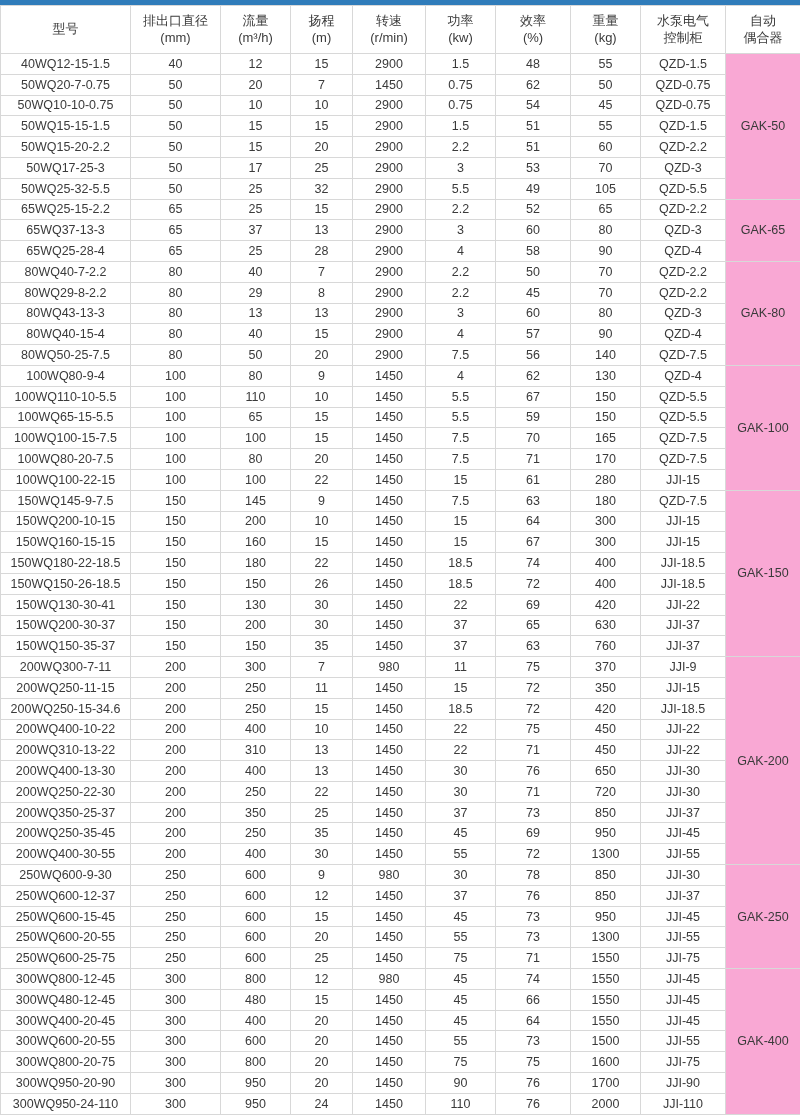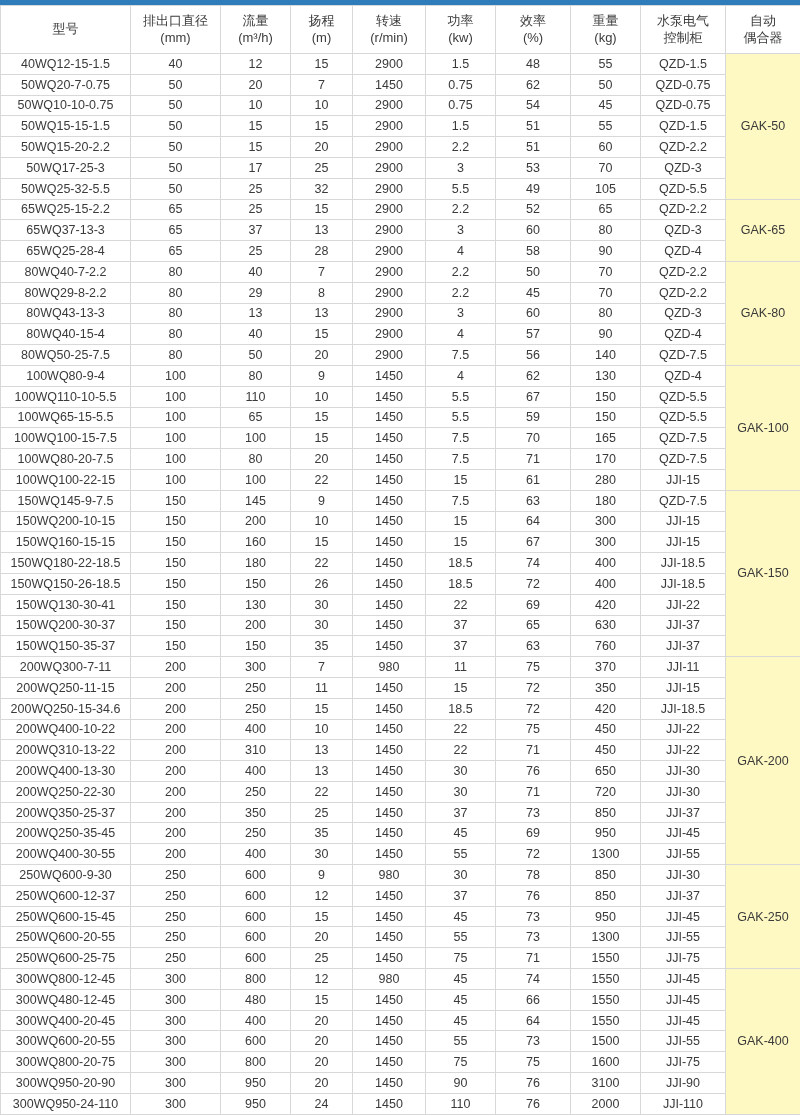--- a/index.html
+++ b/index.html
@@ -12,21 +12,21 @@
   th,td{
     border:1px solid #d8d8d8;
     text-align:center;vertical-align:middle;
     color:#3a3a3a;padding:0;overflow:hidden;white-space:nowrap;
   }
   thead th{
     height:47px;font-weight:normal;font-size:13px;line-height:1.25;
     background:#ffffff;
   }
   tbody td{height:19.8px;font-size:12.5px;}
-  td.group-cell{font-size:12.5px;background:#fef9c3;}
+  td.group-cell{font-size:12.5px;background:#f9a8d4;}
 </style>
 </head>
 <body>
 
 <div class="topbar" style="background: rgb(47, 124, 186);"></div>
 
 <table>
   <colgroup>
     <col class="c0">
       <col class="c1">
@@ -409,21 +409,21 @@
       </tr>
       <tr>
         <td>200WQ300-7-11</td>
         <td>200</td>
         <td>300</td>
         <td>7</td>
         <td>980</td>
         <td>11</td>
         <td>75</td>
         <td>370</td>
-        <td>JJI-11</td>
+        <td>JJI-9</td>
         <td rowspan="10" class="group-cell">GAK-200</td>
       </tr>
       <tr>
         <td>200WQ250-11-15</td>
         <td>200</td>
         <td>250</td>
         <td>11</td>
         <td>1450</td>
         <td>15</td>
         <td>72</td>
@@ -631,21 +631,21 @@
         <td>JJI-75</td>
       </tr>
       <tr>
         <td>300WQ950-20-90</td>
         <td>300</td>
         <td>950</td>
         <td>20</td>
         <td>1450</td>
         <td>90</td>
         <td>76</td>
-        <td>3100</td>
+        <td>1700</td>
         <td>JJI-90</td>
       </tr>
       <tr>
         <td>300WQ950-24-110</td>
         <td>300</td>
         <td>950</td>
         <td>24</td>
         <td>1450</td>
         <td>110</td>
         <td>76</td>

